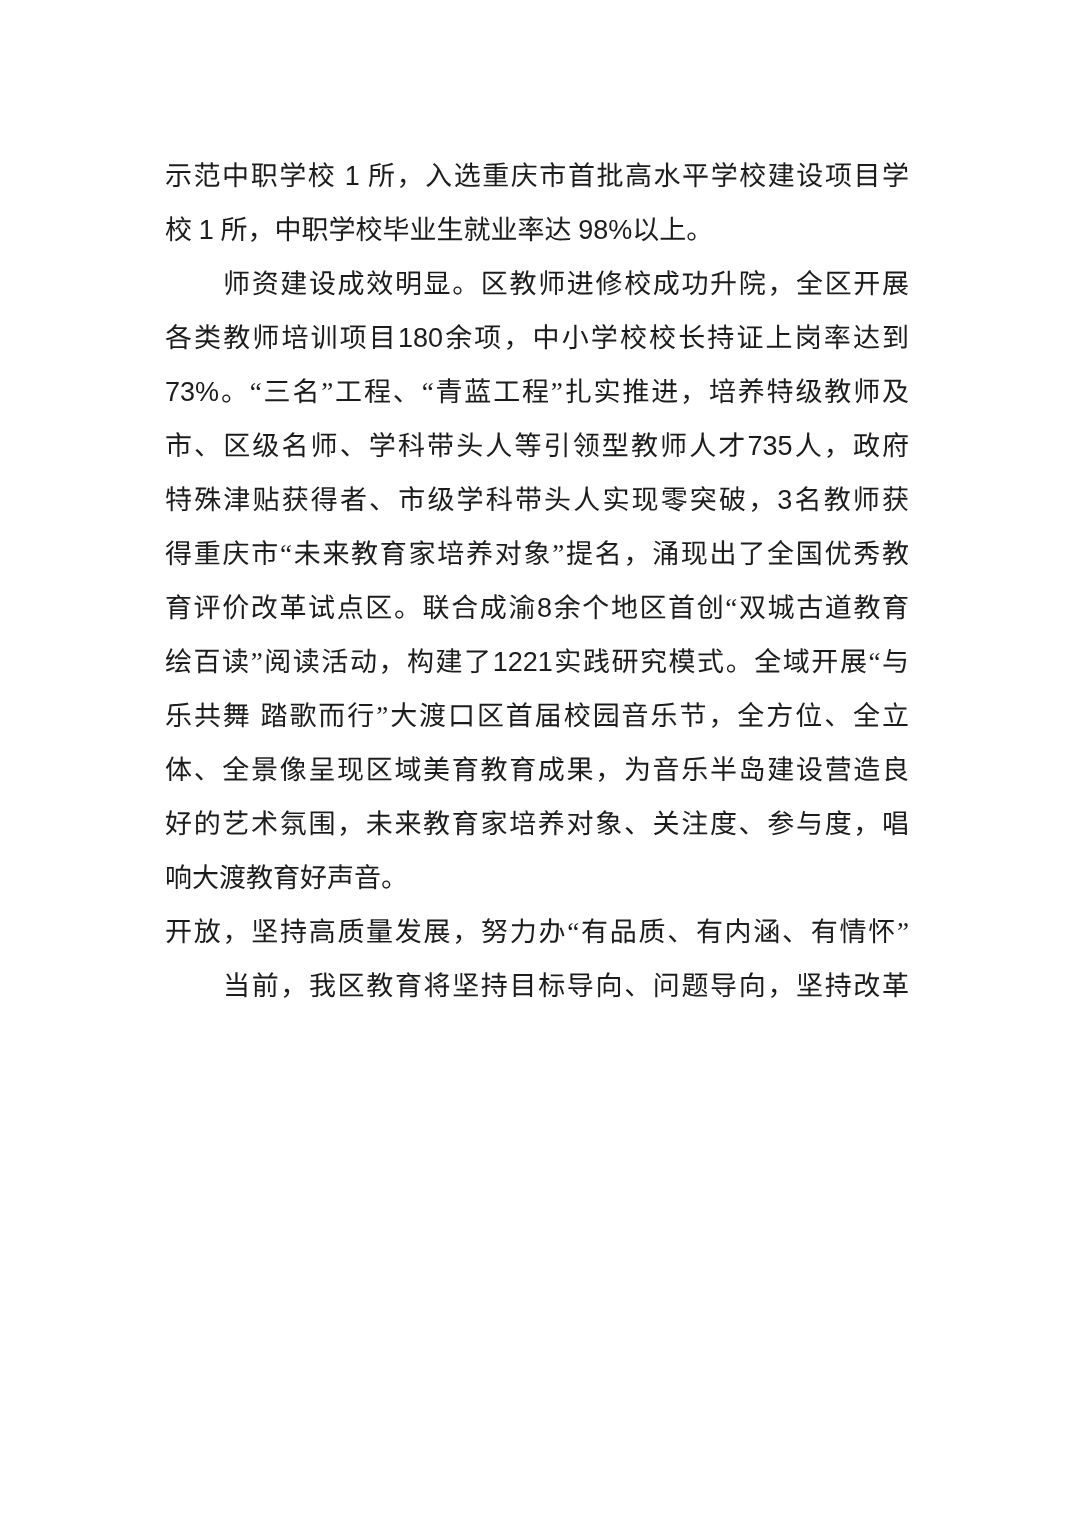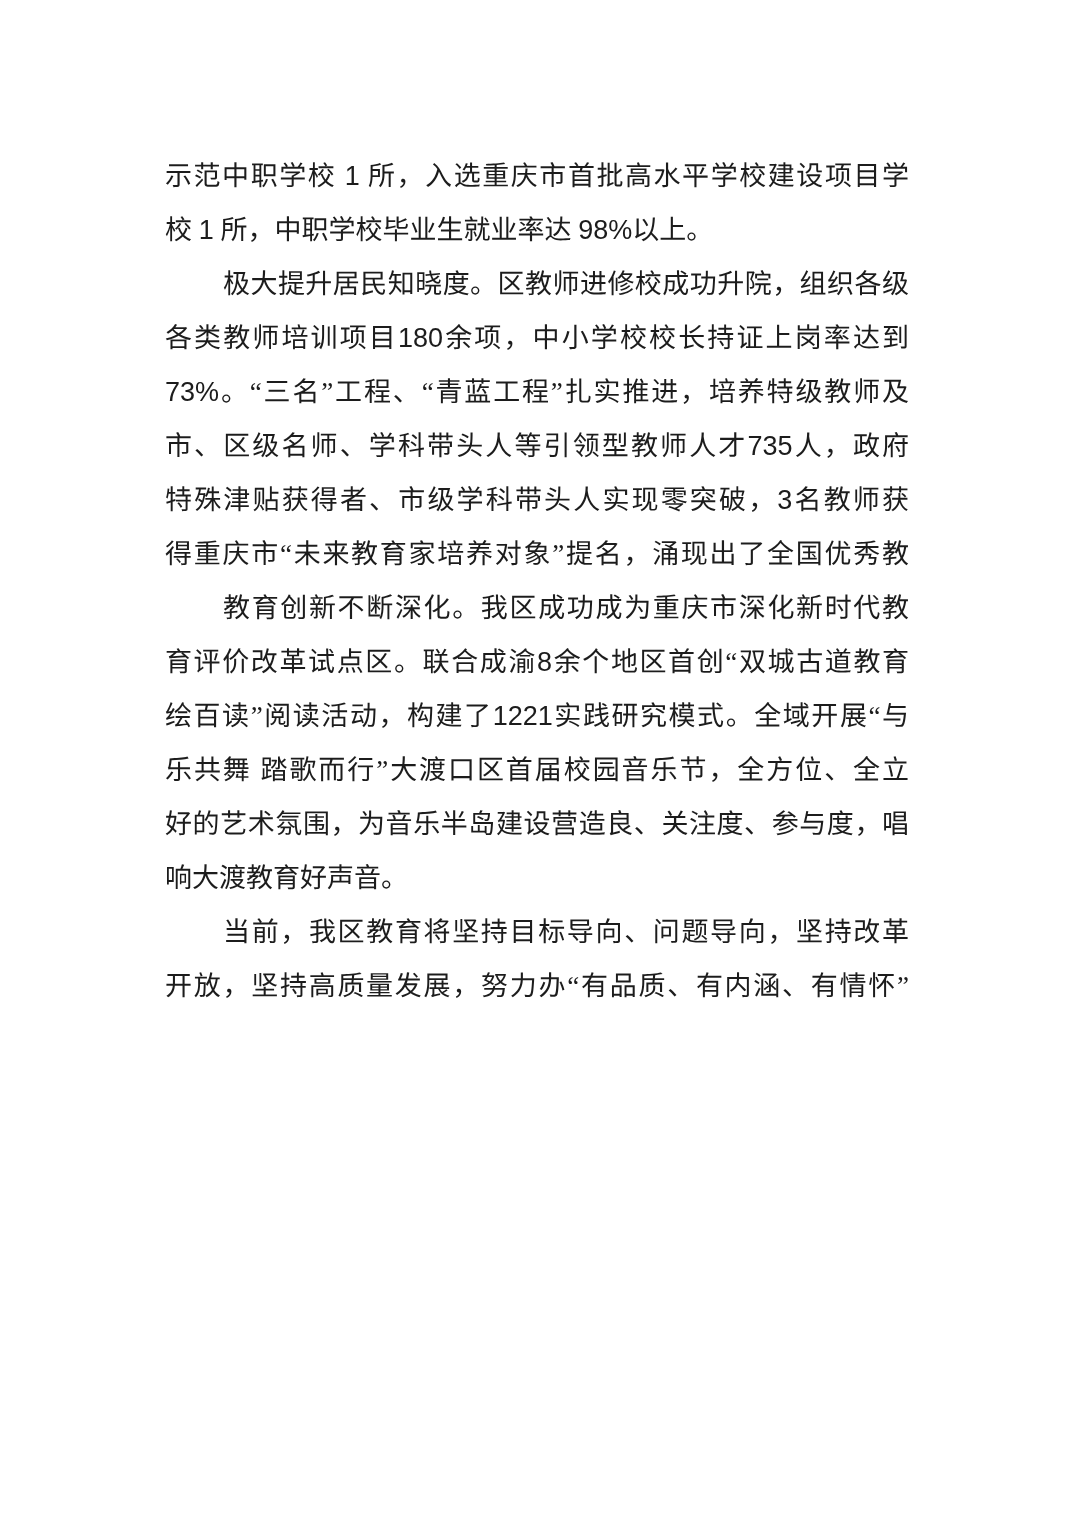--- a/index.html
+++ b/index.html
@@ -62,33 +62,33 @@
 </head>
 <body>
 
 <div class="doc-page">
   <div class="doc-text">
       <div class="paragraph">
         <div class="line">示范中职学校 <span class="latin">1</span> 所，入选重庆市首批高水平学校建设项目学</div>
         <div class="line para-end">校 <span class="latin">1</span> 所，中职学校毕业生就业率达 <span class="latin">98%</span>以上。</div>
       </div>
       <div class="paragraph">
-        <div class="line indent">极大提升居民知晓度。区教师进修校成功升院，组织各级</div>
+        <div class="line indent">师资建设成效明显。区教师进修校成功升院，全区开展</div>
         <div class="line">各类教师培训项目<span class="latin">180</span>余项，中小学校校长持证上岗率达到</div>
         <div class="line"><span class="latin">73%</span>。“三名”工程、“青蓝工程”扎实推进，培养特级教师及</div>
         <div class="line">市、区级名师、学科带头人等引领型教师人才<span class="latin">735</span>人，政府</div>
         <div class="line">特殊津贴获得者、市级学科带头人实现零突破，<span class="latin">3</span>名教师获</div>
         <div class="line">得重庆市“未来教育家培养对象”提名，涌现出了全国优秀教</div>
       </div>
       <div class="paragraph">
-        <div class="line indent">教育创新不断深化。我区成功成为重庆市深化新时代教</div>
         <div class="line">育评价改革试点区。联合成渝<span class="latin">8</span>余个地区首创“双城古道教育</div>
         <div class="line">绘百读”阅读活动，构建了<span class="latin">1221</span>实践研究模式。全域开展“与</div>
         <div class="line">乐共舞 踏歌而行”大渡口区首届校园音乐节，全方位、全立</div>
-        <div class="line">好的艺术氛围，为音乐半岛建设营造良、关注度、参与度，唱</div>
+        <div class="line">体、全景像呈现区域美育教育成果，为音乐半岛建设营造良</div>
+        <div class="line">好的艺术氛围，未来教育家培养对象、关注度、参与度，唱</div>
         <div class="line para-end">响大渡教育好声音。</div>
       </div>
       <div class="paragraph">
+        <div class="line">开放，坚持高质量发展，努力办“有品质、有内涵、有情怀”</div>
         <div class="line indent">当前，我区教育将坚持目标导向、问题导向，坚持改革</div>
-        <div class="line">开放，坚持高质量发展，努力办“有品质、有内涵、有情怀”</div>
       </div>
     </div>
 </div>
 
 </body></html>

